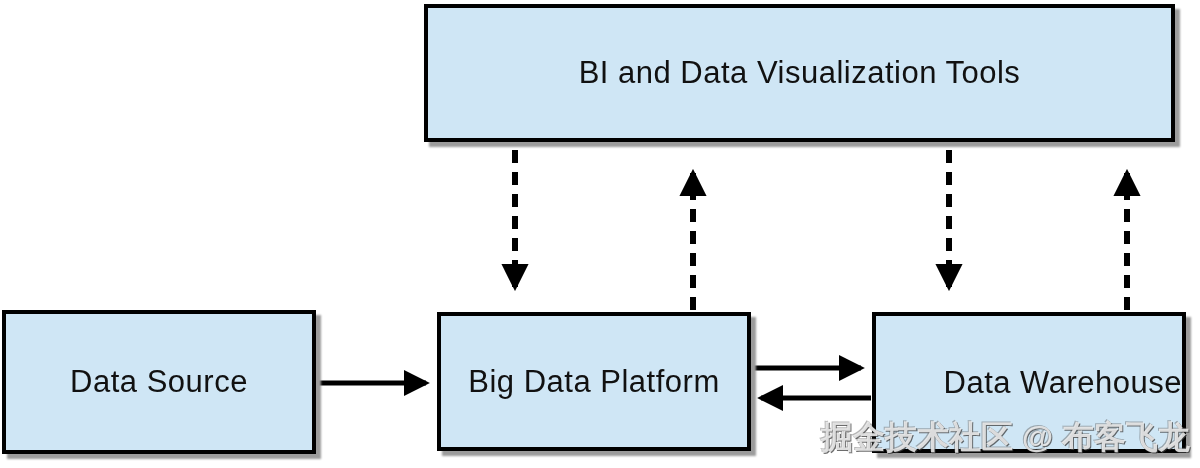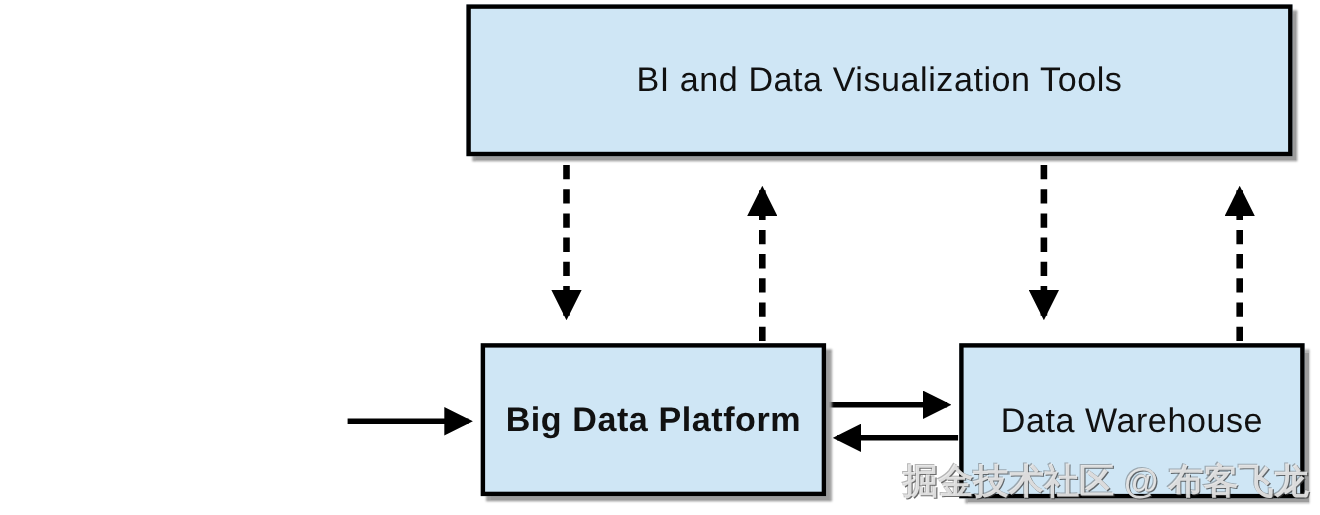--- a/index.html
+++ b/index.html
@@ -26,22 +26,22 @@
     justify-content: center;
   }
   .node .label {
     color: #111111;
     font-size: 31px;
     letter-spacing: 0.5px;
     white-space: nowrap;
   }
   #node-bi-tools        { left: 424px; top: 4px;   width: 751px; height: 138px; }
   #node-data-source     { left: 2px;   top: 310px; width: 314px; height: 144px; }
-  #node-big-data        { left: 437px; top: 312px; width: 314px; height: 139px; font-weight: bold; }
-  #node-data-warehouse  { left: 872px; top: 312px; width: 314px; height: 141px; }
+  #node-big-data        { left: 437px; top: 312px; width: 314px; height: 139px; }
+  #node-data-warehouse  { left: 872px; top: 312px; width: 314px; height: 141px; justify-content: flex-end; }
 
   #edges {
     position: absolute;
     left: 0; top: 0;
     width: 1200px;
     height: 468px;
     pointer-events: none;
   }
   .edge-solid {
     stroke: #000000;
@@ -93,20 +93,23 @@
 
     <line class="edge-dashed" x1="949" y1="150" x2="949" y2="287" marker-end="url(#ahd)"></line>
 
     <line class="edge-dashed" x1="1127" y1="310" x2="1127" y2="173" marker-end="url(#ahd)"></line>
   </svg>
 
   <div class="node" id="node-bi-tools">
     <span class="label">BI and Data Visualization Tools</span>
   </div>
 
+  <div class="node" id="node-data-source">
+    <span class="label">Data Source</span>
+  </div>
 
   <div class="node" id="node-big-data">
     <span class="label">Big Data Platform</span>
   </div>
 
   <div class="node" id="node-data-warehouse">
     <span class="label">Data Warehouse</span>
   </div>
 
   <div id="watermark">掘金技术社区 @ 布客飞龙</div>

